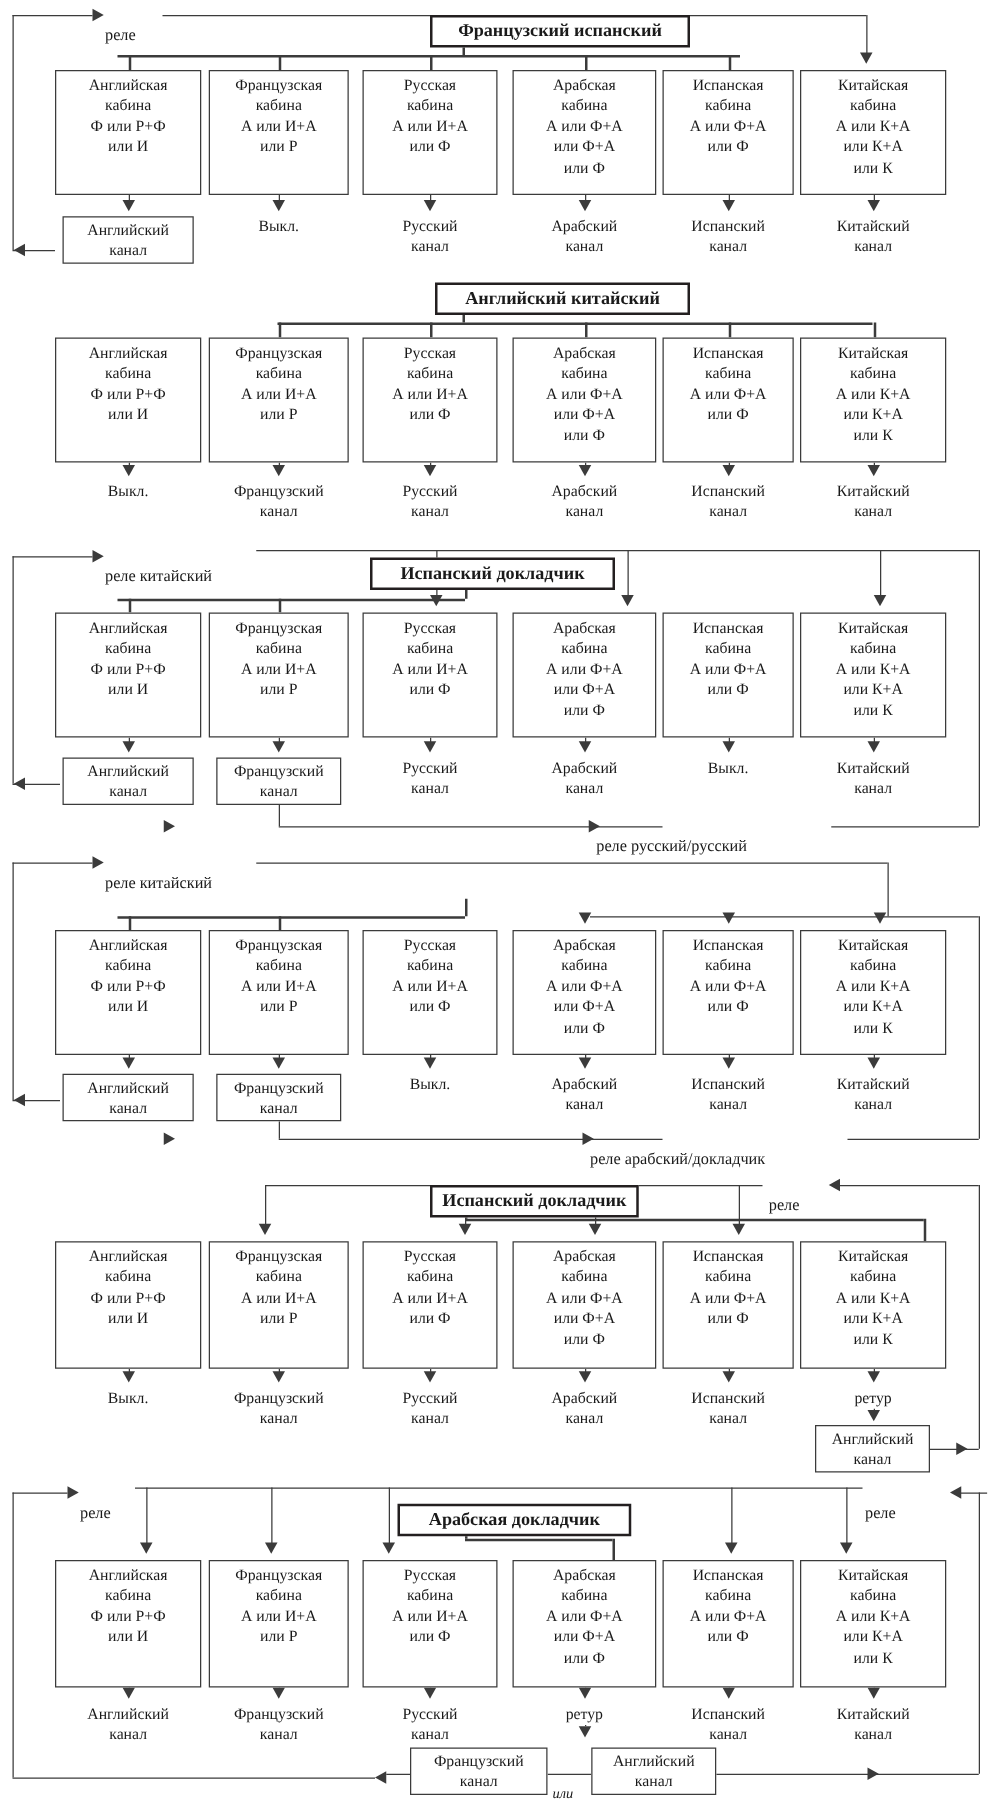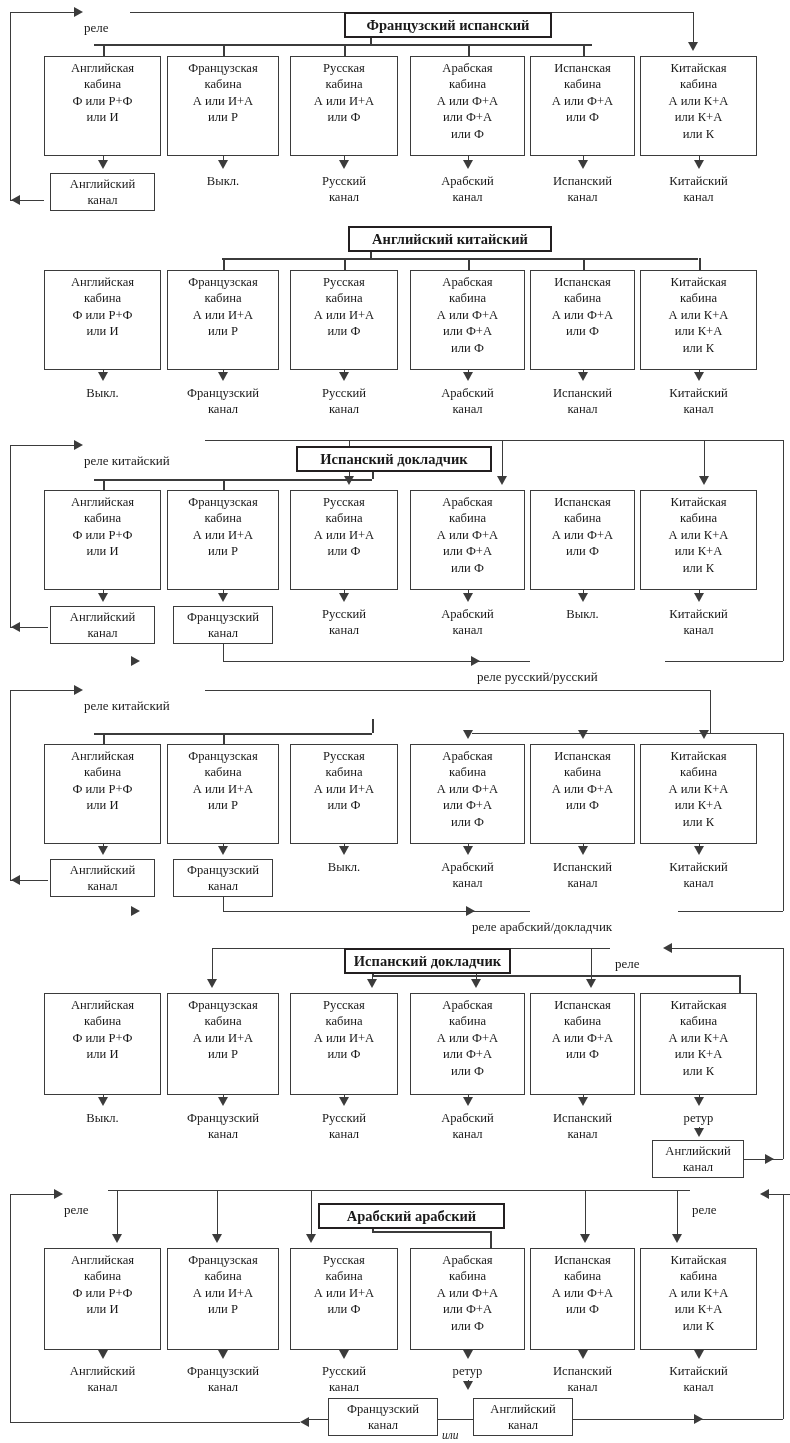--- a/index.html
+++ b/index.html
@@ -354,21 +354,21 @@
     <div class="ar down" style="left: 339px; top: 1097px;"></div>
     <div class="chan" style="left: 410px; top: 1110px; width: 115px;">Арабский<br>канал</div>
     <div class="v" style="left: 467.5px; top: 1095px; height: 3px;"></div>
     <div class="ar down" style="left: 462.5px; top: 1097px;"></div>
     <div class="chan" style="left: 530px; top: 1110px; width: 105px;">Испанский<br>канал</div>
     <div class="v" style="left: 582.5px; top: 1095px; height: 3px;"></div>
     <div class="ar down" style="left: 577.5px; top: 1097px;"></div>
     <div class="chan" style="left: 640px; top: 1110px; width: 117px;">ретур</div>
     <div class="v" style="left: 698.5px; top: 1095px; height: 3px;"></div>
     <div class="ar down" style="left: 693.5px; top: 1097px;"></div>
-    <div class="hdr" style="left: 318px; top: 1203px; width: 183px;">Арабский арабский</div>
+    <div class="hdr" style="left: 318px; top: 1203px; width: 183px;">Арабская докладчик</div>
     <div class="booth" style="left: 44px; top: 1248px; width: 117px; height: 102px;">
       <div>Английская</div>
       <div>кабина</div>
       <div>Ф или Р+Ф</div>
       <div>или И</div>
     </div>
     <div class="booth" style="left: 167px; top: 1248px; width: 112px; height: 102px;">
       <div>Французская</div>
       <div>кабина</div>
       <div>А или И+А</div>

